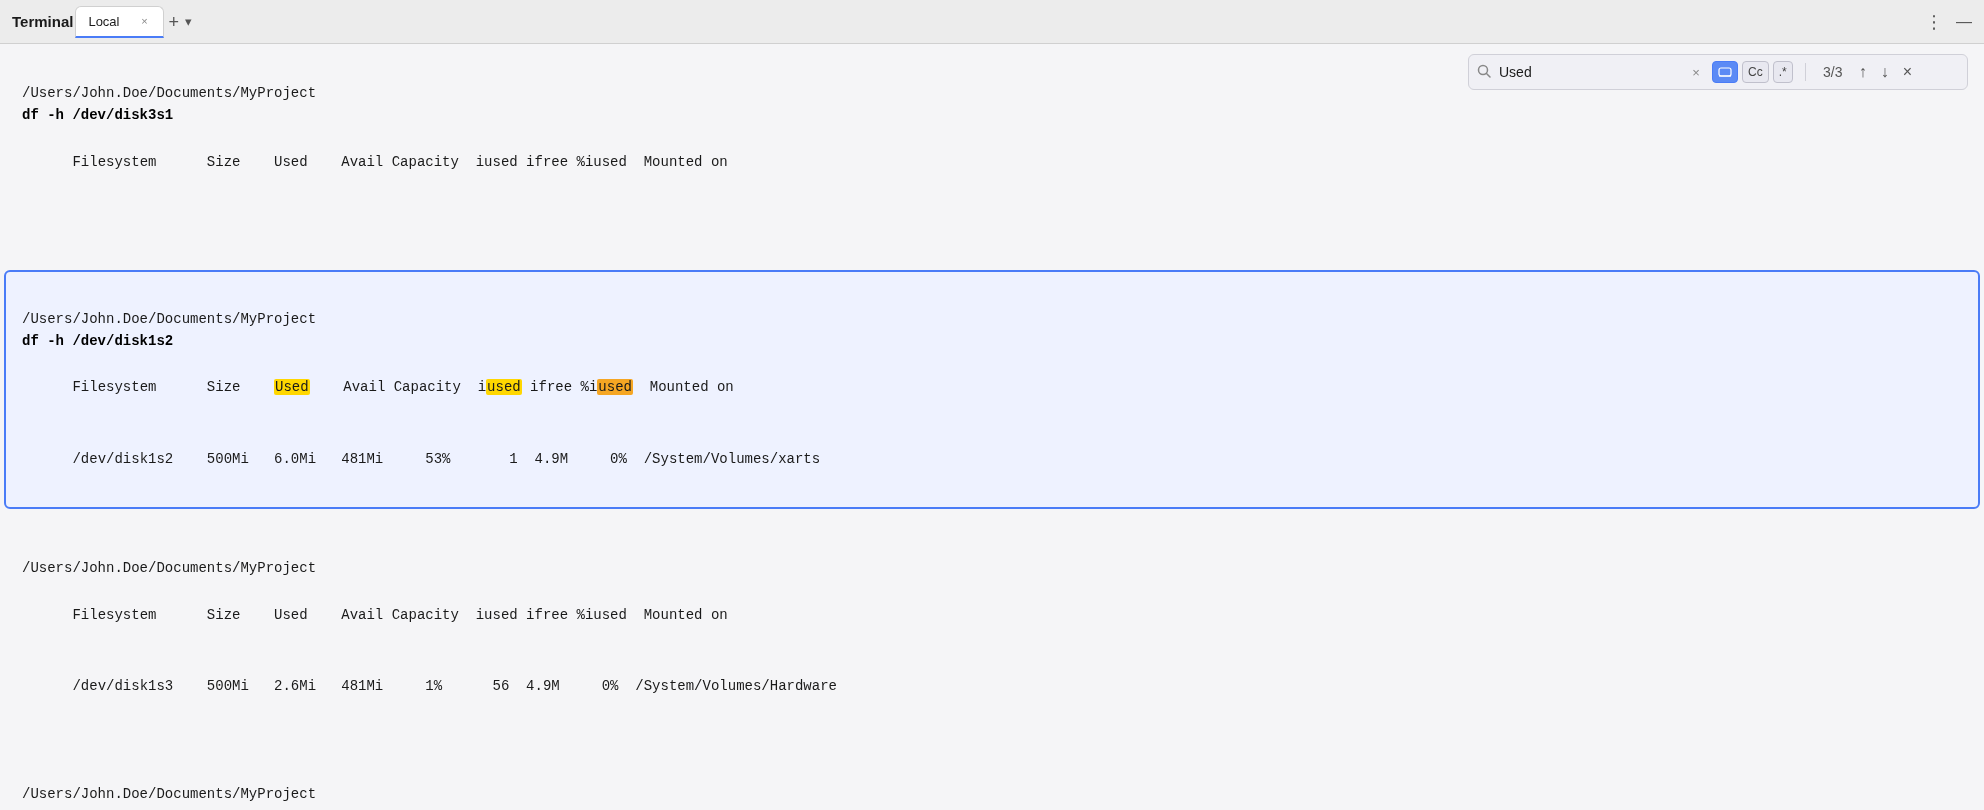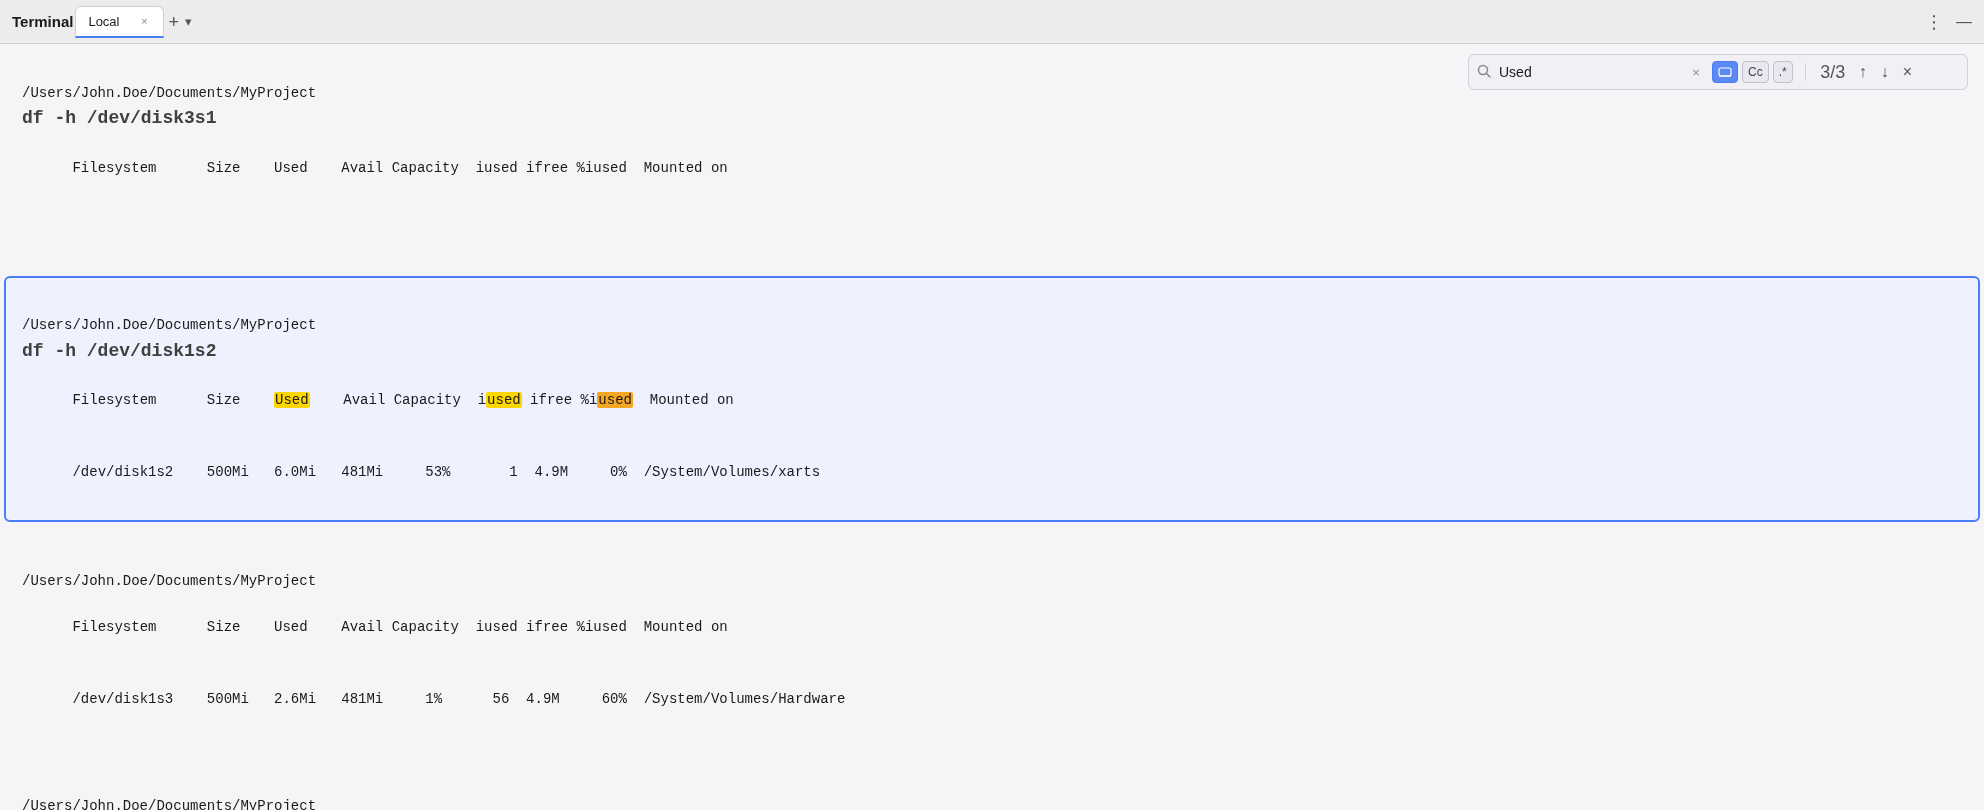--- a/index.html
+++ b/index.html
@@ -146,21 +146,21 @@
       border-color: #4a7cf7;
       color: #fff;
     }
     .search-divider {
       width: 1px;
       height: 18px;
       background: #d0d0d8;
       margin: 0 4px;
     }
     .search-count {
-      font-size: 18px;
+      font-size: 14px;
       color: #555;
       min-width: 30px;
       text-align: center;
     }
     .search-nav-btn {
       background: transparent;
       border: none;
       color: #555;
       font-size: 16px;
       cursor: pointer;
@@ -205,22 +205,22 @@
     }
 
     .path-line {
       color: #1a1a1a;
       font-size: 14px;
       margin-top: 24px;
     }
 
     .command-line {
       font-weight: 700;
-      font-size: 18px;
-      color: #404040;
+      font-size: 14px;
+      color: #000000;
     }
 
     .df-table {
       font-family: Liberation Mono, monospace;
       font-size: 14px;
       white-space: pre;
       line-height: 1.7;
     }
 
     .highlight-yellow {
@@ -319,21 +319,21 @@
     </div>
   </div>
 
   <div class="spacer-block"></div>
 
   <div class="terminal-block">
     <div class="path-line">/Users/John.Doe/Documents/MyProject</div>
     <div class="df-table">
       <span>Filesystem      Size    Used    Avail Capacity  iused ifree %iused  Mounted on</span>
       <br>
-      <span>/dev/disk1s3    500Mi   2.6Mi   481Mi     1%      56  4.9M     60%  /System/Volumes/Hardware</span>
+      <span>/dev/disk1s3    500Mi   2.6Mi   481Mi     1%      56  4.9M     0%  /System/Volumes/Hardware</span>
     </div>
   </div>
 
   <div class="spacer-block"></div>
 
   <div class="terminal-block">
     <div class="path-line">/Users/John.Doe/Documents/MyProject</div>
   </div>
 
 </div>

